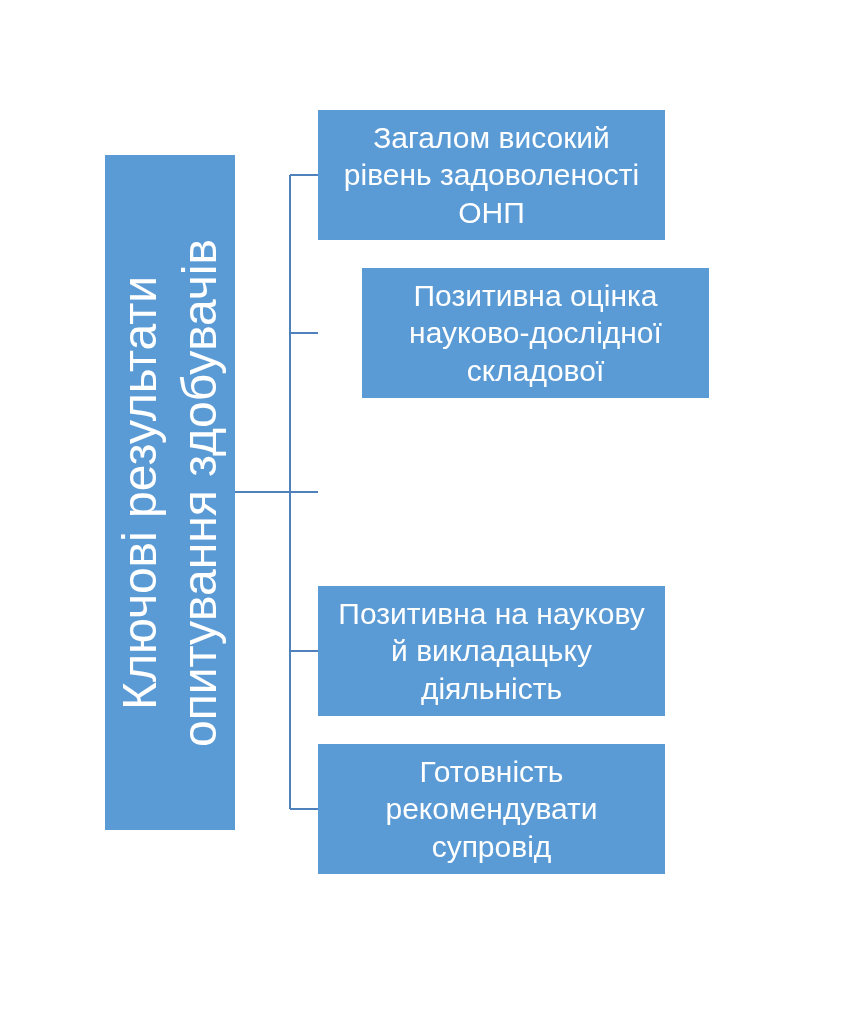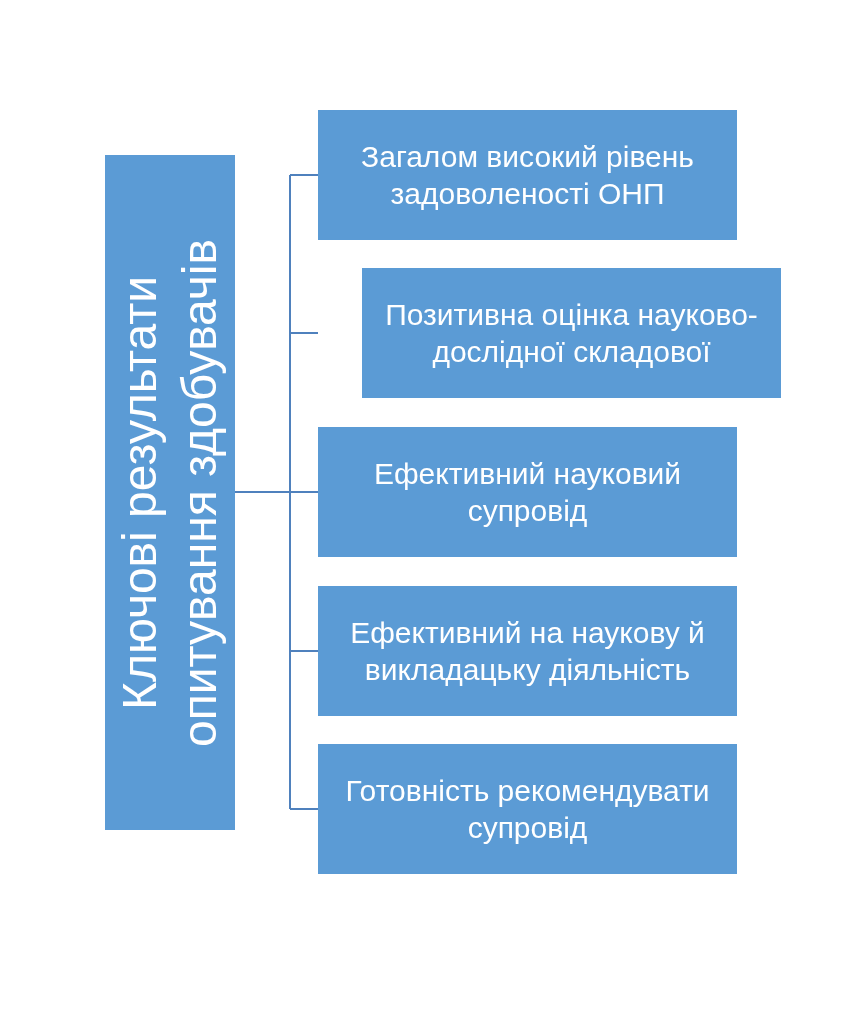--- a/index.html
+++ b/index.html
@@ -41,21 +41,21 @@
     color: var(--text-color, #ffffff);
     font-size: 48px;
     line-height: 1.25;
     font-weight: 400;
   }
 
   
   .result-box {
     position: absolute;
     left: 318px;
-    width: 419px;
+    width: 347px;
     height: 130px;
     background: var(--box-fill, #5b9bd5);
     display: flex;
     align-items: center;
     justify-content: center;
     text-align: center;
     color: var(--text-color, #ffffff);
     font-size: 30px;
     line-height: 1.25;
     padding: 6px 14px;
@@ -105,25 +105,22 @@
   </div>
 
   <div class="result-box b0">
     <span>Загалом високий рівень задоволеності ОНП</span>
   </div>
 
   <div class="result-box b1">
     <span>Позитивна оцінка науково-дослідної складової</span>
   </div>
 
-  <div class="result-box b2">
-    <span>Ефективний науковий супровід</span>
-  </div>
 
   <div class="result-box b3">
-    <span>Ефективний на наукову й викладацьку діяльність</span>
+    <span>Позитивна на наукову й викладацьку діяльність</span>
   </div>
 
   <div class="result-box b4">
     <span>Готовність рекомендувати супровід</span>
   </div>
 
 </div>
 
 </body></html>

